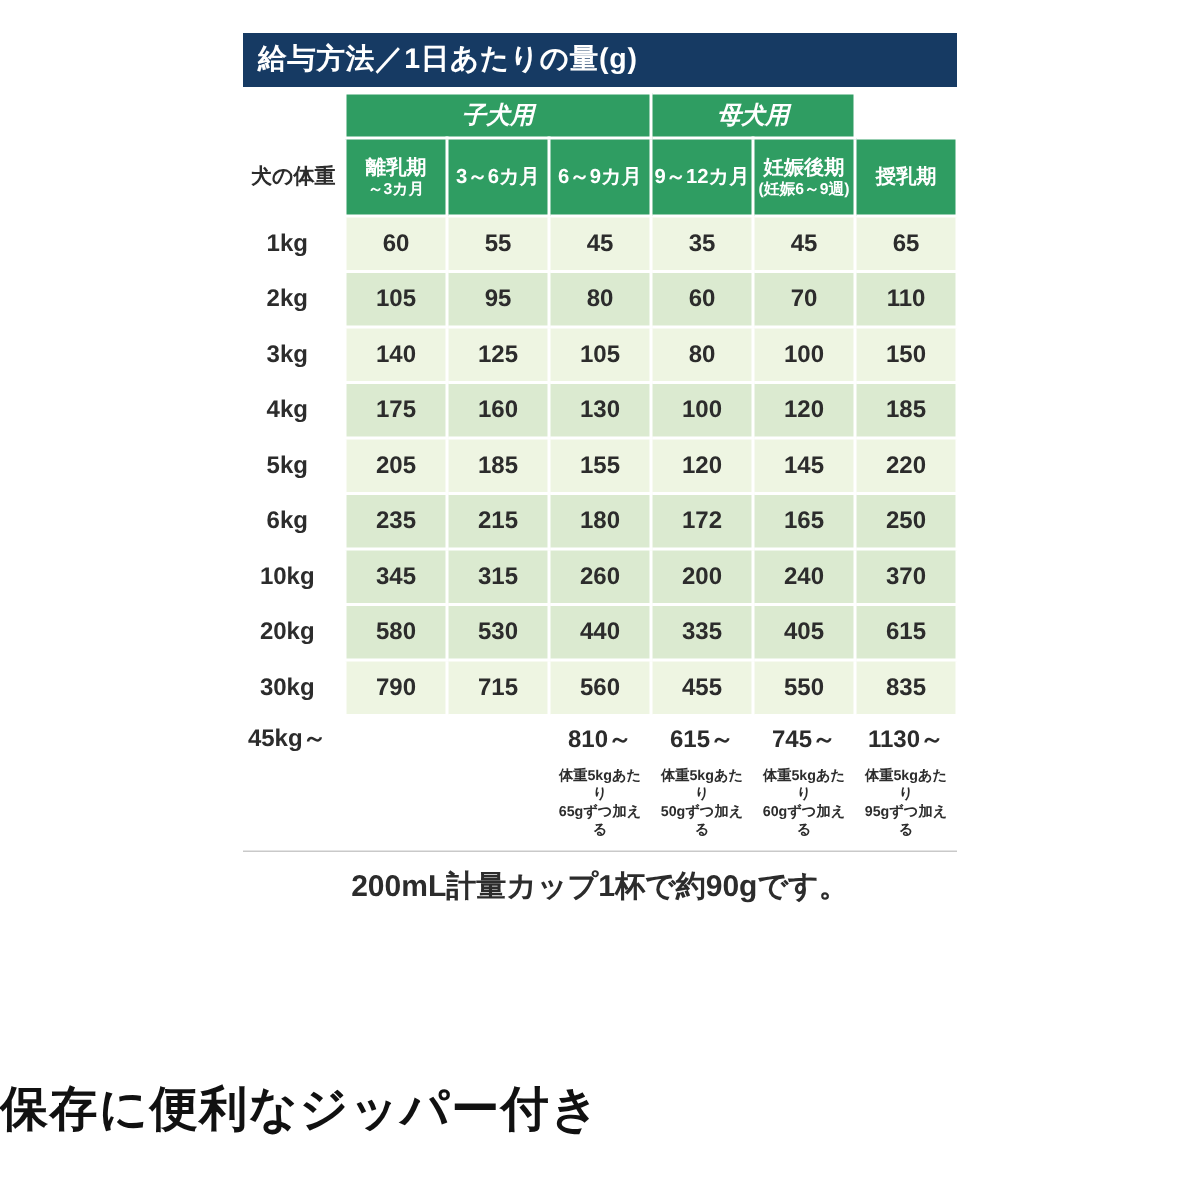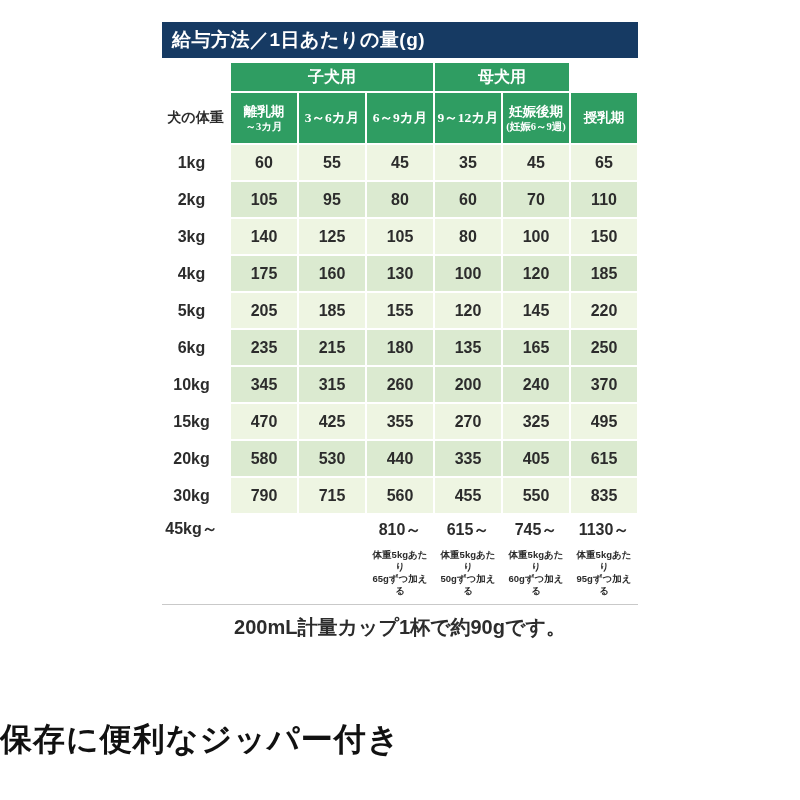--- a/index.html
+++ b/index.html
@@ -59,33 +59,33 @@
     vertical-align: middle;
     font-weight: bold;
     color: #2c2c2c;
   }
   .grp-head {
     background: #2f9d62;
     color: #ffffff !important;
     font-size: 16px;
     height: 26px;
     font-weight: bold;
+    font-style: italic;
   }
   .grp-blank {
     background: #ffffff;
     border: none !important;
   }
   .sub-head {
     background: #2f9d62;
     color: #ffffff !important;
     font-size: 13.5px;
     height: 46px;
     line-height: 16px;
     padding: 2px 0;
-    font-family: Liberation Serif, serif;
   }
   .sub-head .small {
     font-size: 10.5px;
     display: block;
     line-height: 13px;
   }
   .corner-head {
     background: #ffffff;
     color: #2c2c2c !important;
     font-size: 14px;
@@ -239,41 +239,32 @@
             <td class="cell">155</td>
             <td class="cell">120</td>
             <td class="cell">145</td>
             <td class="cell">220</td>
           </tr>
           <tr class="even">
             <td class="rowlabel">6kg</td>
             <td class="cell">235</td>
             <td class="cell">215</td>
             <td class="cell">180</td>
-            <td class="cell">135</td>
+            <td class="cell">172</td>
             <td class="cell">165</td>
             <td class="cell">250</td>
           </tr>
           <tr class="even">
             <td class="rowlabel">10kg</td>
             <td class="cell">345</td>
             <td class="cell">315</td>
             <td class="cell">260</td>
             <td class="cell">200</td>
             <td class="cell">240</td>
             <td class="cell">370</td>
-          </tr>
-          <tr class="odd">
-            <td class="rowlabel">15kg</td>
-            <td class="cell">470</td>
-            <td class="cell">425</td>
-            <td class="cell">355</td>
-            <td class="cell">270</td>
-            <td class="cell">325</td>
-            <td class="cell">495</td>
           </tr>
           <tr class="even">
             <td class="rowlabel">20kg</td>
             <td class="cell">580</td>
             <td class="cell">530</td>
             <td class="cell">440</td>
             <td class="cell">335</td>
             <td class="cell">405</td>
             <td class="cell">615</td>
           </tr>

